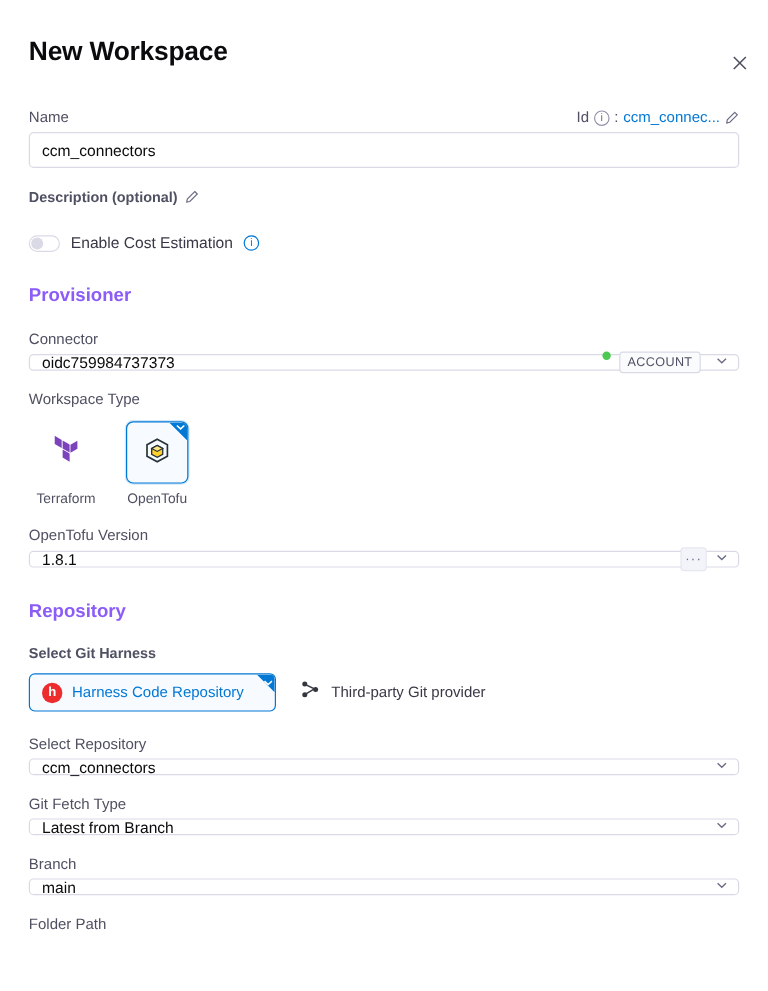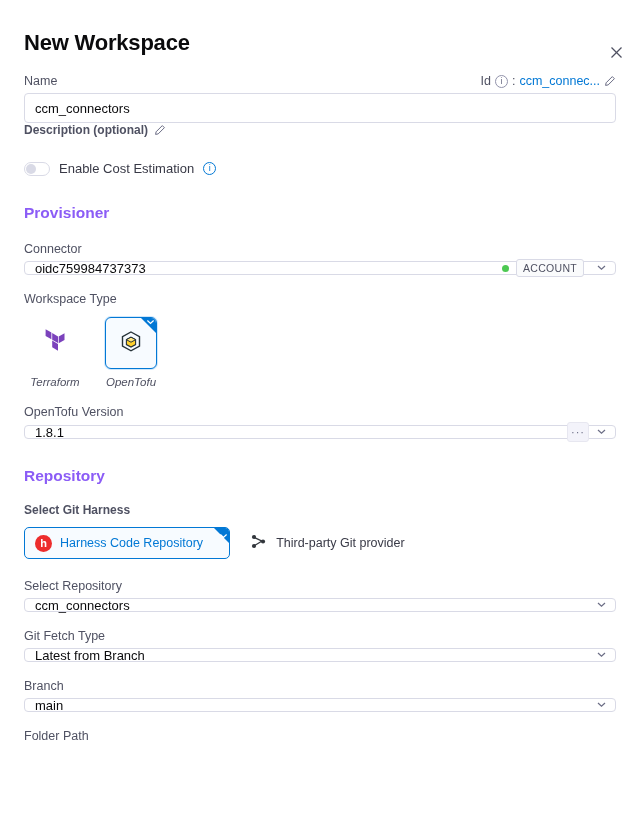--- a/index.html
+++ b/index.html
@@ -41,21 +41,21 @@
     font-weight: bold;
     letter-spacing: -0.2px;
     margin: 30px 0 0 0;
     color: #0b0b0d;
   }
 
   .row-label-line {
     display: flex;
     align-items: center;
     justify-content: space-between;
-    margin-top: 18px;
+    margin-top: 35px;
     margin-bottom: 5px;
   }
   .label {
     font-size: 12.5px;
     color: #4f5162;
   }
   .label-strong {
     font-size: 12px;
     font-weight: bold;
     color: #4f5162;
@@ -101,20 +101,21 @@
     padding: 0 10px;
     font-family: "Liberation Sans", sans-serif;
     outline: none;
   }
   .input::placeholder { color: #b0b1c4; }
 
   .desc-row {
     display: flex;
     align-items: center;
     gap: 6px;
+    margin-top: 17px;
   }
 
   .toggle-row {
     display: flex;
     align-items: center;
     gap: 9px;
     margin-top: 24px;
   }
   .toggle {
     width: 26px;
@@ -184,21 +185,20 @@
     display: flex;
     align-items: center;
   }
 
   .connector-extras {
     position: absolute;
     right: 32px;
     top: 50%;
     transform: translateY(-50%);
     display: flex;
-    align-items: center;
     gap: 7px;
   }
   .green-dot {
     width: 7px;
     height: 7px;
     border-radius: 50%;
     background: #4dc952;
   }
   .scope-badge {
     border: 1px solid #d9dae6;
@@ -258,21 +258,20 @@
     align-items: flex-start;
     justify-content: flex-end;
     padding-right: 1px;
   }
   .card-caption {
     margin-top: 7px;
     font-size: 11.5px;
     color: #4f5162;
     text-align: center;
     white-space: nowrap;
-    font-style: italic;
   }
 
   .version-wrap { position: relative; margin-top: 6px; }
   .version-btn {
     position: absolute;
     right: 27px;
     top: 50%;
     transform: translateY(-50%);
     width: 22px;
     height: 20px;

